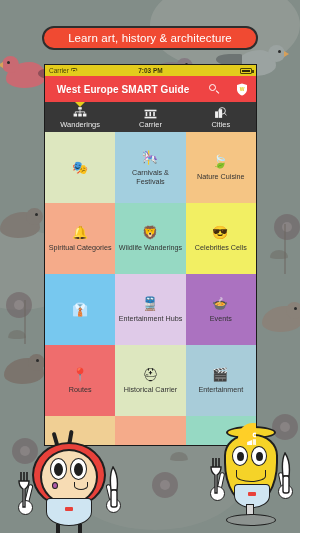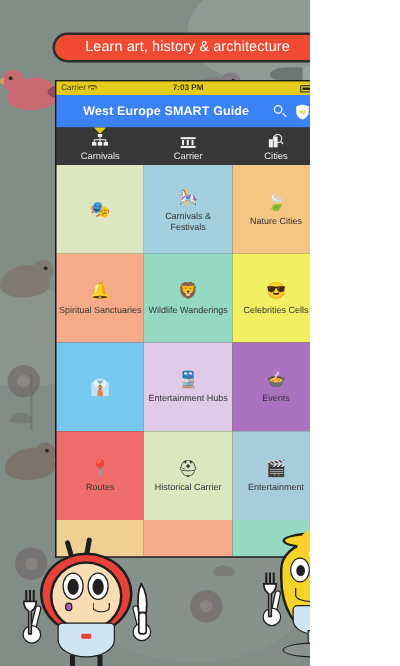--- a/index.html
+++ b/index.html
@@ -3,21 +3,21 @@
 <meta charset="utf-8">
 <style>
   * { box-sizing: border-box; margin: 0; padding: 0; }
   html, body {
     width: 300px; height: 533px;
     overflow: hidden;
     font-family: "Liberation Sans", sans-serif;
   }
   #app {
     position: relative;
-    width: 248px; height: 533px;
+    width: 300px; height: 533px;
     background: #7d8884;
     overflow: hidden;
   }
 
   
   .wall { position: absolute; inset: 0; background: #828d88; }
   .wall .blob {
     position: absolute; border-radius: 50%;
     background: rgba(150,157,152,0.75);
   }
@@ -98,22 +98,22 @@
     position: absolute; left: 50%; transform: translateX(-50%);
     border: 1px solid #4a4208; border-bottom: none; border-radius: 50% 50% 0 0;
   }
   .wifi-ic span.a { width: 7px; height: 3px; top: 0; }
   .wifi-ic span.b { width: 3px; height: 1.5px; top: 2.5px; }
   .batt { width: 12px; height: 6px; border: 1px solid #4a4208; border-radius: 1px; position: relative; }
   .batt:after { content:""; position:absolute; right:-2.5px; top:1.5px; width:1.5px; height:3px; background:#4a4208; }
   .batt i { position: absolute; left: 1px; top: 1px; bottom: 1px; width: 8px; background: #2f2b06; }
 
   .appbar {
-    height: 26px; background: #3b82f6;
-    display: flex; align-items: center; gap: 6px;
+    height: 26px; background: #ef4444;
+    display: flex; align-items: center; gap: 16px;
     padding: 0 8px;
     position: relative;
   }
   .appbar .title {
     flex: 1; text-align: center; color: #fff;
     font-size: 10px; font-weight: bold; letter-spacing: .1px;
     white-space: nowrap; text-shadow: 0 1px 0 rgba(0,0,0,.08);
   }
   .ic-search {
     width: 11px; height: 11px; position: relative; flex: none;
@@ -299,21 +299,21 @@
       <div class="tab active">
         <span class="ic">
           <svg width="14" height="12" viewBox="0 0 24 20">
             <rect x="9" y="0" width="6" height="4" fill="#efefef"></rect>
             <path d="M12 4 V8 M4 8 H20 M4 8 V11 M12 8 V11 M20 8 V11" stroke="#efefef" stroke-width="1.4" fill="none"></path>
             <rect x="1" y="11" width="6" height="5" fill="#efefef"></rect>
             <rect x="9" y="11" width="6" height="5" fill="#efefef"></rect>
             <rect x="17" y="11" width="6" height="5" fill="#efefef"></rect>
           </svg>
         </span>
-        <span>Carnivals</span>
+        <span>Wanderings</span>
       </div>
       <div class="tab">
         <span class="ic">
           <svg width="13" height="11" viewBox="0 0 24 20">
             <rect x="1" y="3" width="22" height="3" fill="#efefef"></rect>
             <rect x="3" y="7" width="3" height="8" fill="#efefef"></rect>
             <rect x="10" y="7" width="3" height="8" fill="#efefef"></rect>
             <rect x="17" y="7" width="3" height="8" fill="#efefef"></rect>
             <rect x="1" y="16" width="22" height="3" fill="#efefef"></rect>
           </svg>
@@ -337,26 +337,26 @@
 
       <div class="cell" id="c0" style="background: rgb(221, 231, 191);">
         <span class="glyph">🎭</span>
       </div>
       <div class="cell" id="c1" style="background: rgb(163, 207, 223);">
         <span class="glyph">🎠</span>
         <span class="lbl">Carnivals &amp; Festivals</span>
       </div>
       <div class="cell" id="c2" style="background: rgb(245, 197, 132);">
         <span class="glyph">🍃</span>
-        <span class="lbl">Nature Cities</span>
+        <span class="lbl">Nature Cuisine</span>
       </div>
 
       <div class="cell" id="c3" style="background: rgb(245, 171, 138);">
         <span class="glyph">🔔</span>
-        <span class="lbl">Spiritual Sanctuaries</span>
+        <span class="lbl">Spiritual Categories</span>
       </div>
       <div class="cell" id="c4" style="background: rgb(150, 217, 195);">
         <span class="glyph">🦁</span>
         <span class="lbl">Wildlife Wanderings</span>
       </div>
       <div class="cell" id="c5" style="background: rgb(242, 239, 99);">
         <span class="glyph">😎</span>
         <span class="lbl">Celebrities Cells</span>
       </div>
 

